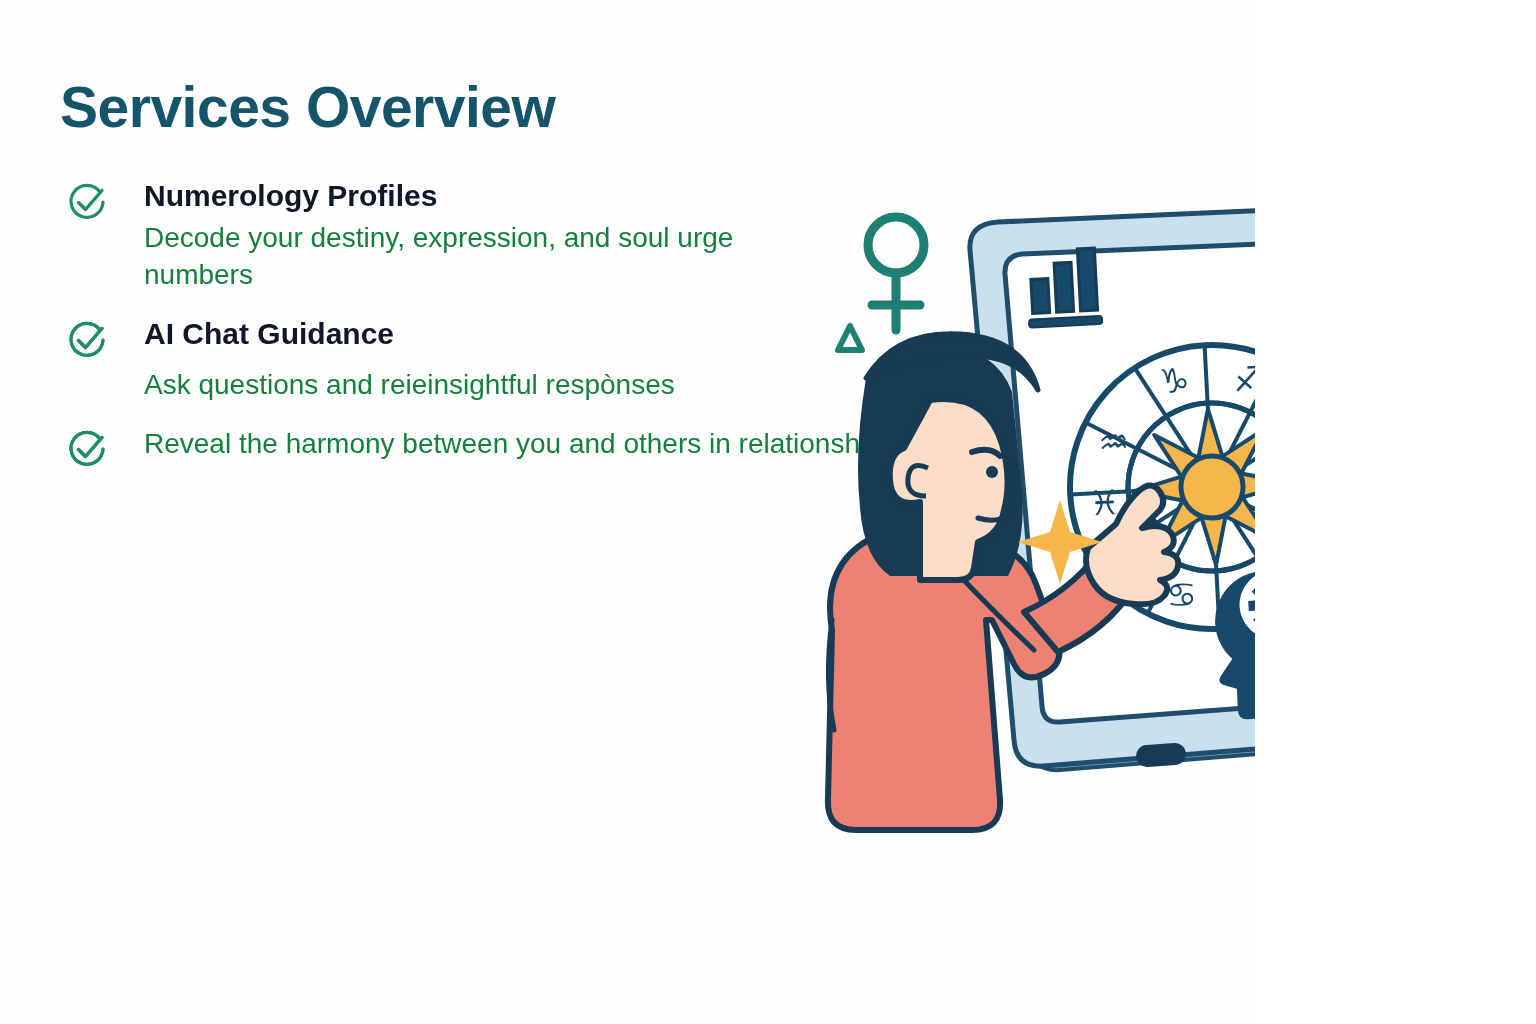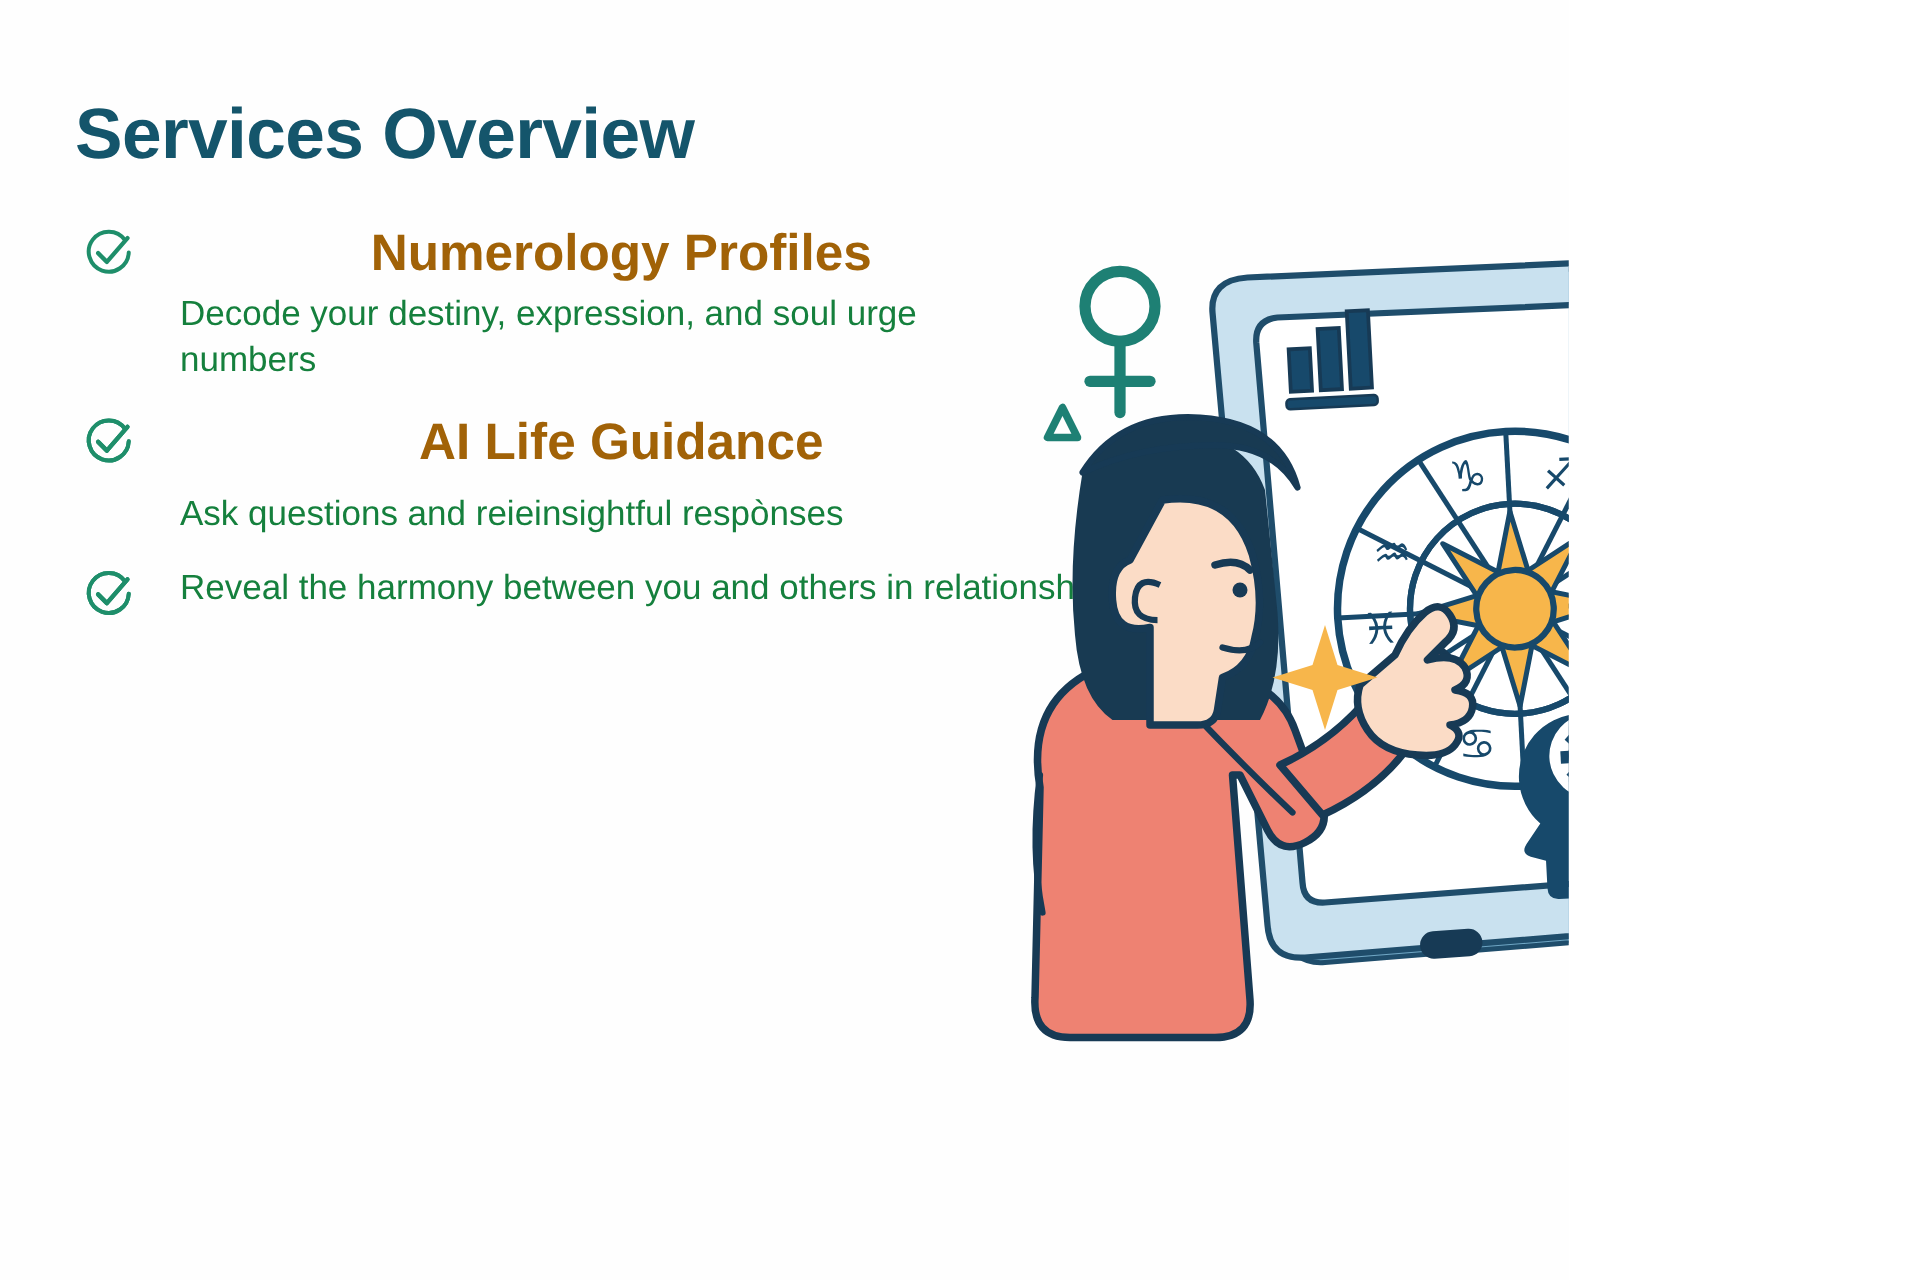--- a/index.html
+++ b/index.html
@@ -46,27 +46,26 @@
     margin-bottom: 22px;
   }
   .service-item .check-icon {
     position: absolute;
     left: 6px;
     top: 4px;
     width: 42px;
     height: 42px;
   }
   .service-heading {
-    font-size: 41px;
+    font-size: 30px;
     font-weight: bold;
-    color: #a16207;
+    color: #0f172a;
     line-height: 1.18;
     margin: 0 0 6px 0;
     white-space: nowrap;
-    text-align: center;
   }
   .service-heading .italic-part {
     font-style: italic;
     font-weight: bold;
   }
   .service-desc {
     font-size: 28px;
     color: #15803d;
     line-height: 1.33;
     margin: 0;
@@ -125,21 +124,21 @@
       </div>
 
       <div class="service-item">
         <span class="check-icon">
           <svg viewBox="0 0 42 42" width="42" height="42">
             <path d="M34 10 A16 16 0 1 0 37 20" fill="none" stroke="#1E8E6A" stroke-width="3.2" stroke-linecap="round"></path>
             <path d="M12.5 20.5 L19.5 27.5 L36 8.5" fill="none" stroke="#1E8E6A" stroke-width="3.4" stroke-linecap="round" stroke-linejoin="round"></path>
           </svg>
         </span>
         <div class="service-heading">
-          <span>AI Life Guidance</span>
+          <span>AI Chat Guidance</span>
         </div>
         <p class="service-desc wide">Ask questions and reieinsightful respònses</p>
       </div>
 
       <div class="service-item">
         <span class="check-icon">
           <svg viewBox="0 0 42 42" width="42" height="42">
             <path d="M34 10 A16 16 0 1 0 37 20" fill="none" stroke="#1E8E6A" stroke-width="3.2" stroke-linecap="round"></path>
             <path d="M12.5 20.5 L19.5 27.5 L36 8.5" fill="none" stroke="#1E8E6A" stroke-width="3.4" stroke-linecap="round" stroke-linejoin="round"></path>
           </svg>

